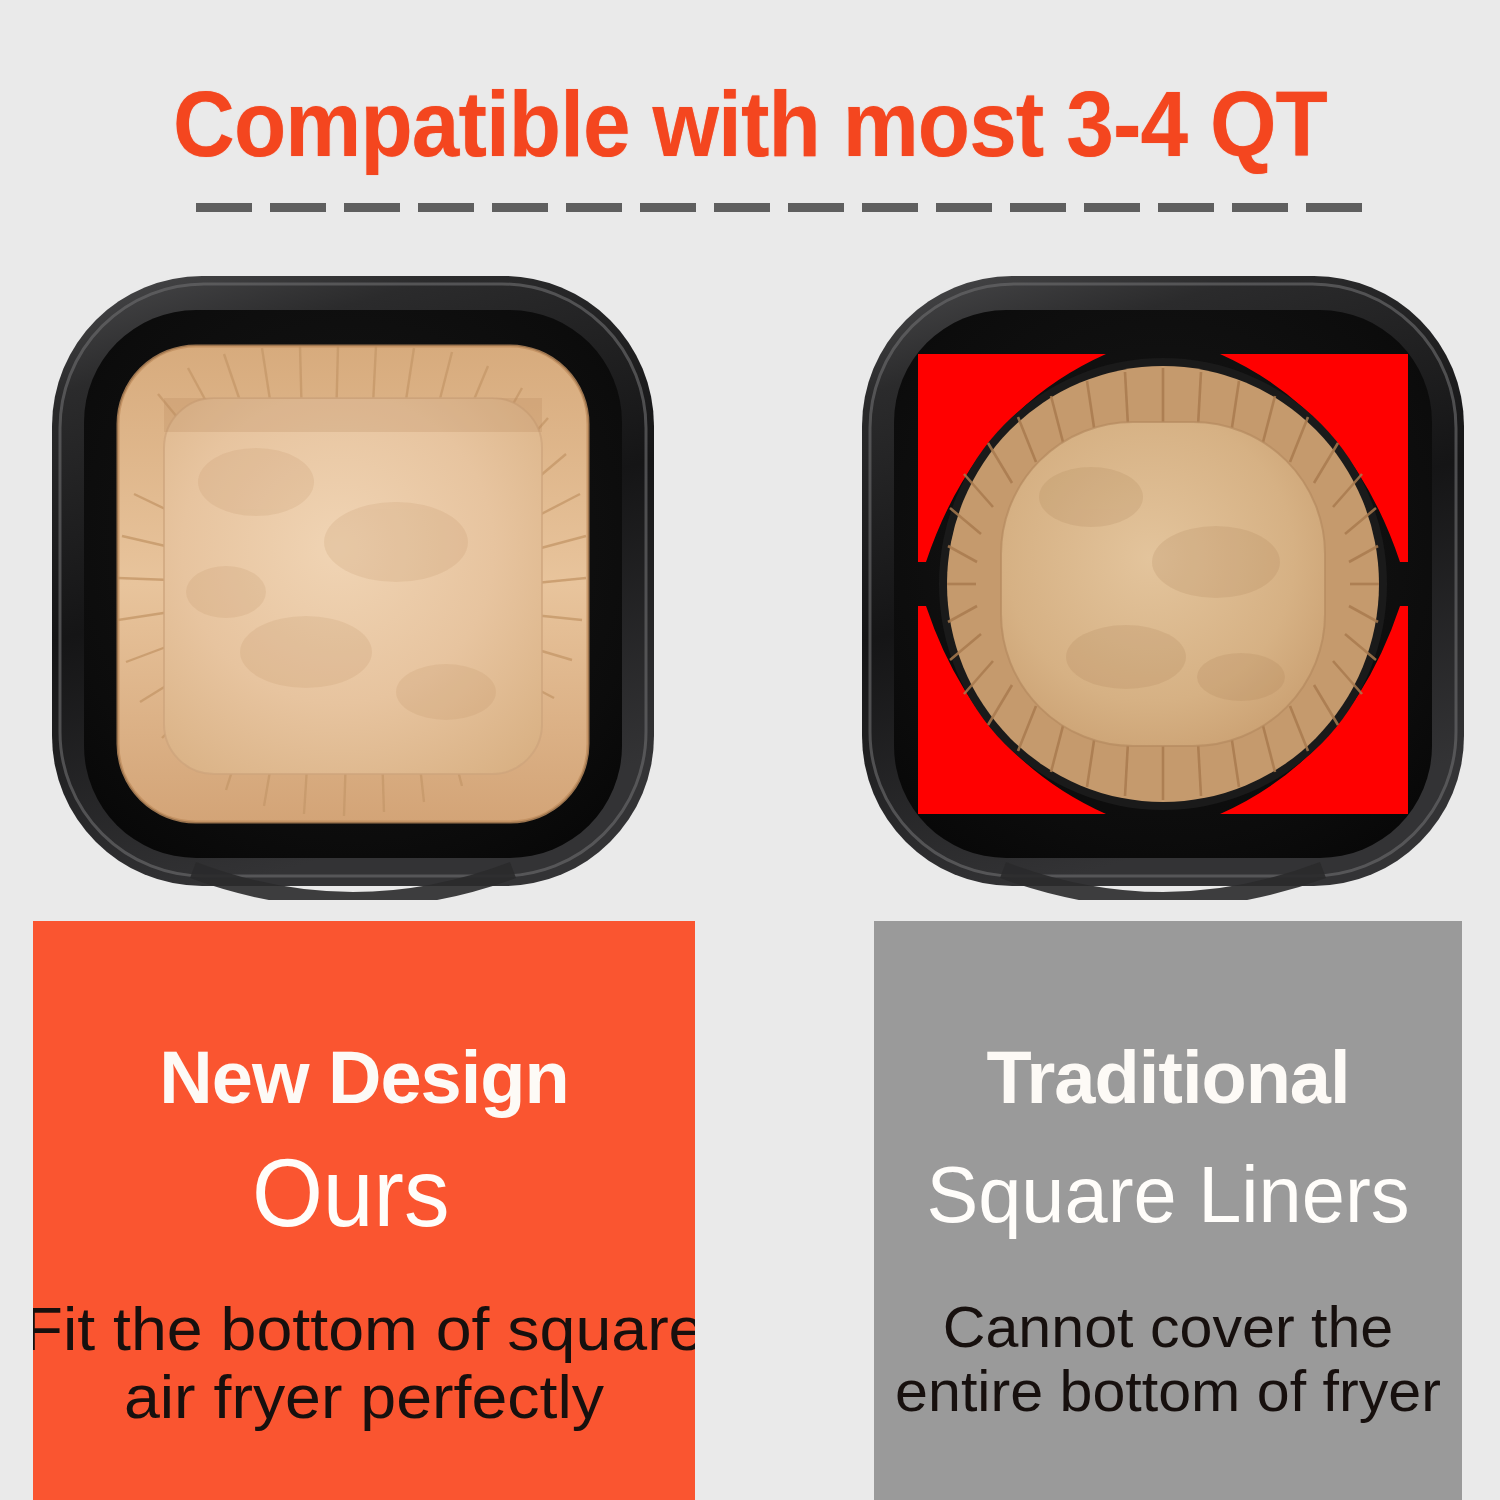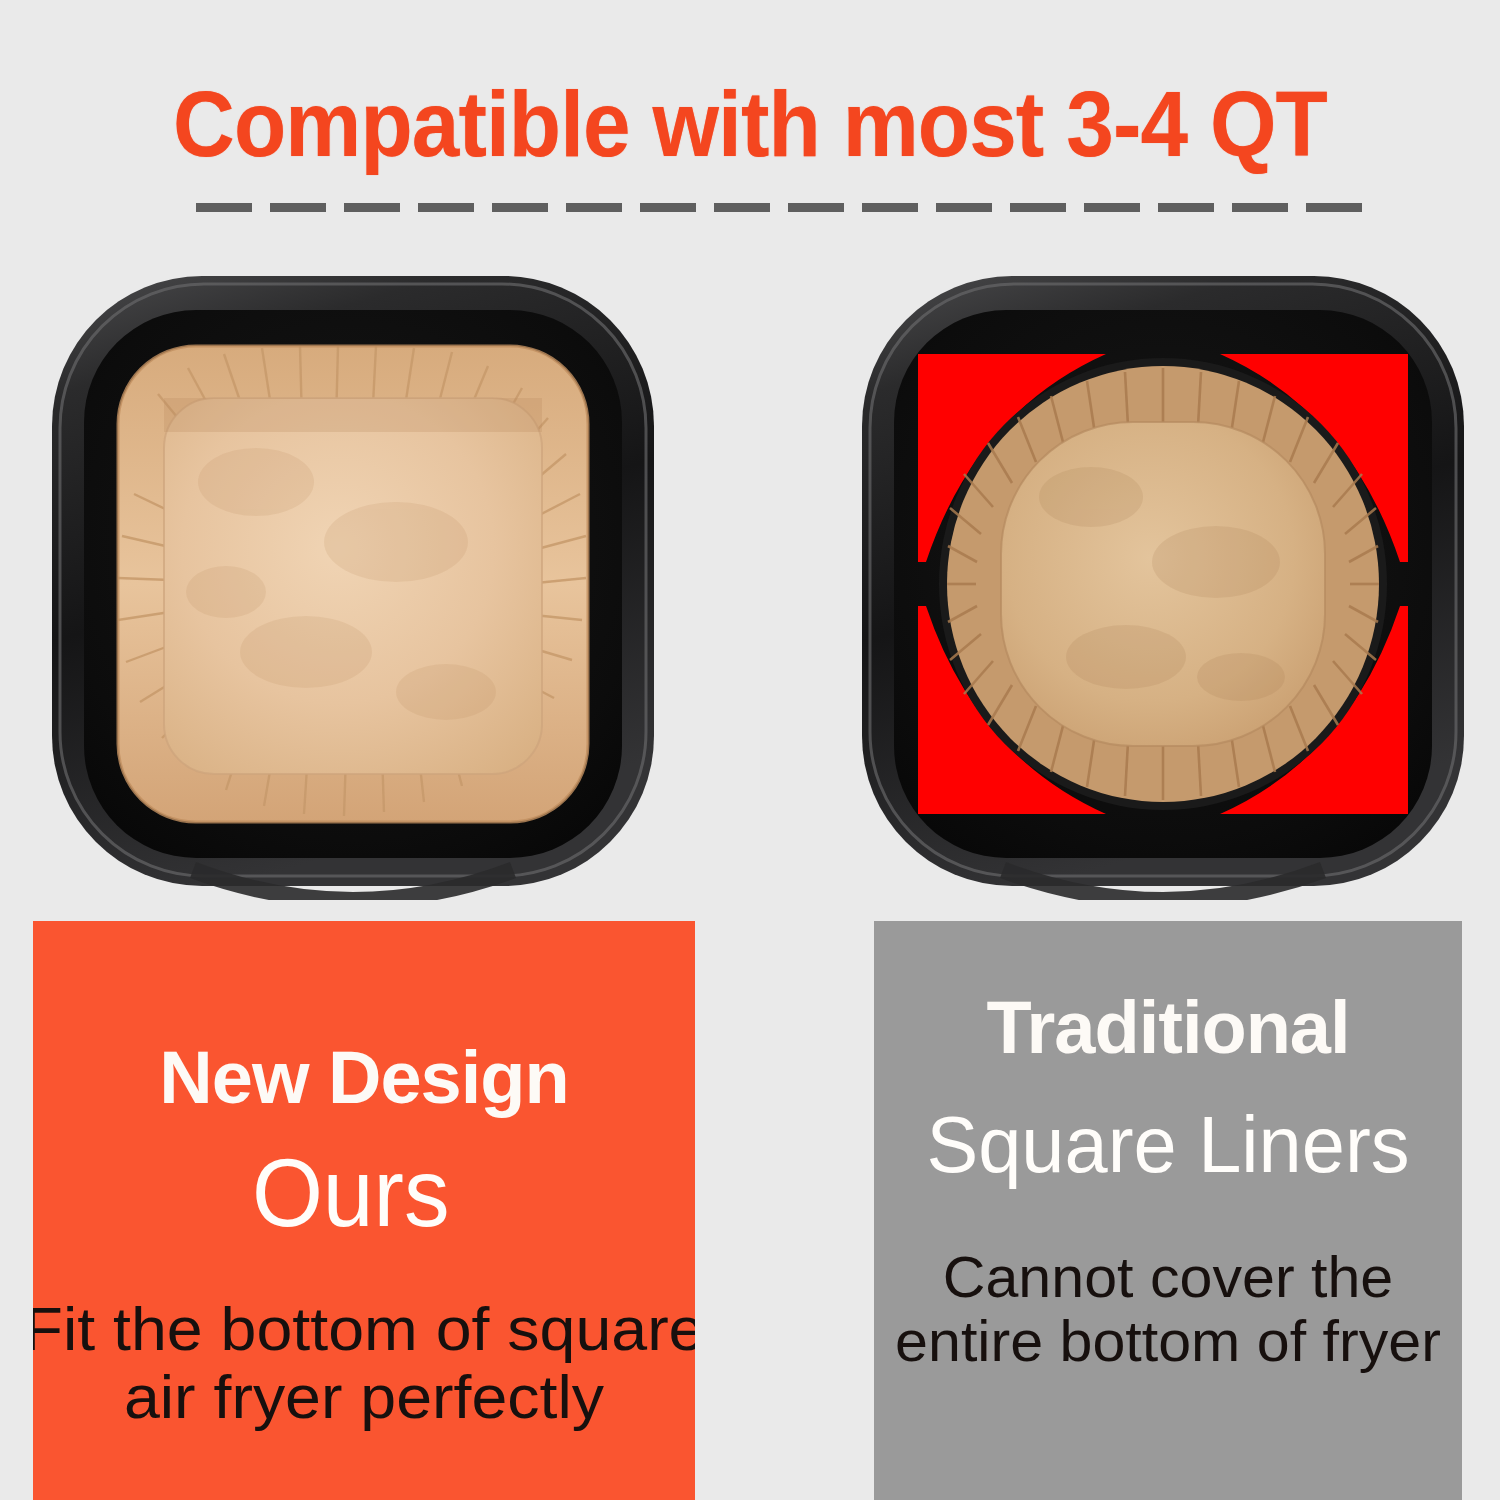--- a/index.html
+++ b/index.html
@@ -59,21 +59,21 @@
   #card-left { left:33px;  width:662px; background:#fa5530; }
   #card-right{ left:874px; width:588px; background:#9a9a9a; }
 
   .kicker{
     font-family:"Liberation Sans Narrow","Liberation Sans",sans-serif;
     font-weight:bold;
     color:#fdfaf6;
     white-space:nowrap;
   }
   #card-left .kicker { font-size:74px; line-height:86px; margin-top:106px; letter-spacing:-1px; }
-  #card-right .kicker{ font-size:74px; line-height:86px; margin-top:56px; letter-spacing:-1px; }
+  #card-right .kicker{ font-size:74px; line-height:86px; margin-top:106px; letter-spacing:-1px; }
 
   .subtitle{
     font-family:"Liberation Sans Narrow","Liberation Sans",sans-serif;
     font-weight:normal;
     color:#fffdfa;
     white-space:nowrap;
   }
   #card-left .subtitle { font-size:96px; line-height:108px; margin-top:18px; transform:scaleX(.95) translateX(-14px); }
   #card-right .subtitle{ font-size:80px; line-height:96px; margin-top:26px; transform:scaleX(.97); }
 

